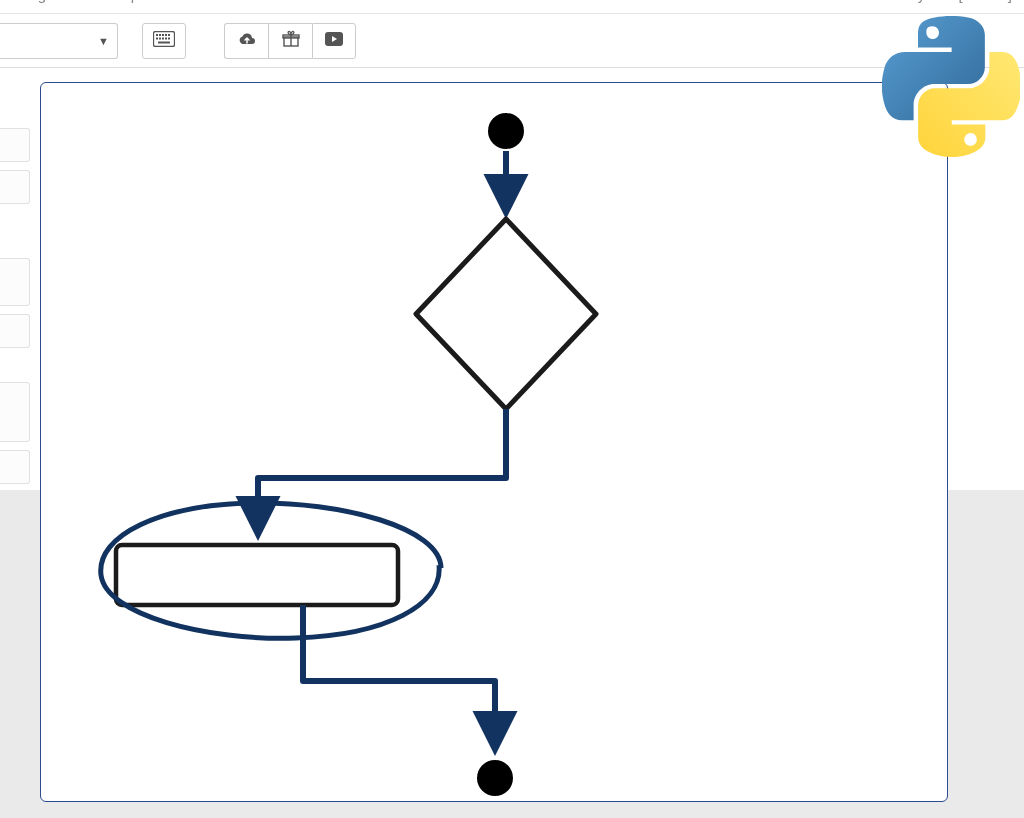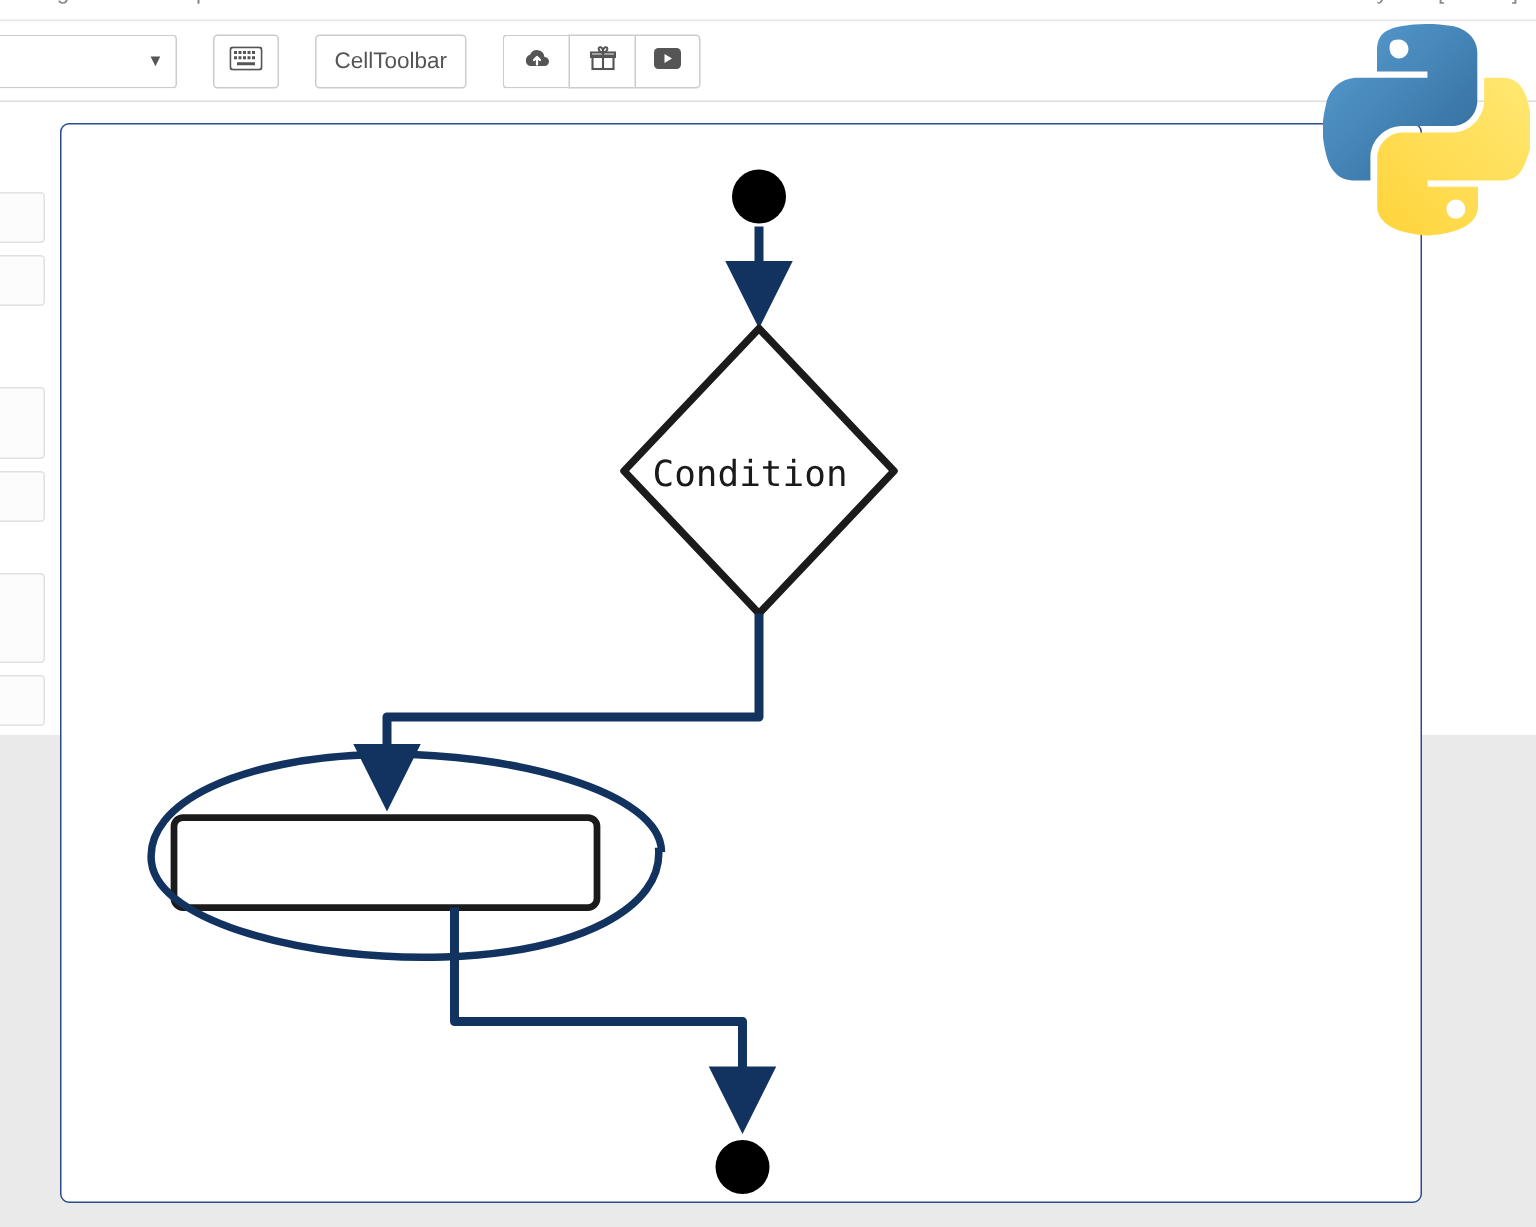--- a/index.html
+++ b/index.html
@@ -159,23 +159,20 @@
             <rect x="9" y="6.5" width="2" height="2"></rect>
             <rect x="12" y="6.5" width="2" height="2"></rect>
             <rect x="15" y="6.5" width="2" height="2"></rect>
           <rect x="5" y="10.5" width="12" height="2"></rect>
         </g>
       </svg>
     </span>
   </div>
   <span class="tb-gap"></span>
 
-  <div class="tb-btn">
-    <span>CellToolbar</span>
-  </div>
   <span class="tb-gap"></span>
 
   <div class="tb-group">
     <div class="tb-btn icon-only">
       <span>
         <svg width="20" height="16" viewBox="0 0 20 16">
           <path d="M15 7a5 5 0 0 0-9.6-1.5A4 4 0 0 0 5 13h10a3 3 0 0 0 0-6z" fill="#555"></path>
           <path d="M10 12V7m0 0l-2 2m2-2l2 2" stroke="#fff" stroke-width="1.5" fill="none" stroke-linecap="round" stroke-linejoin="round"></path>
         </svg>
       </span>
@@ -235,21 +232,20 @@
              C 400 445, 300 418, 210 420
              C 120 422, 55 452, 60 492
              C 65 532, 165 558, 255 555
              C 345 552, 402 522, 398 482" fill="none" stroke="#12335f" stroke-width="5"></path>
 
     <path d="M262 522 L262 598 L454 598 L454 664" fill="none" stroke="#12335f" stroke-width="6" stroke-linejoin="round" marker-end="url(#arrowNavy)"></path>
 
     <circle cx="454" cy="695" r="18" fill="#000"></circle>
   </svg>
 
-  <div class="flow-label" style="left:394px; top:219px;">Condition</div>
 
 </div>
 
 <div class="python-logo">
   <svg width="138" height="150" viewBox="0 0 110 110">
     <defs>
       <linearGradient id="pyBlue" x1="0" y1="0" x2="1" y2="1">
         <stop offset="0%" stop-color="#5A9FD4"></stop>
         <stop offset="100%" stop-color="#306998"></stop>
       </linearGradient>

